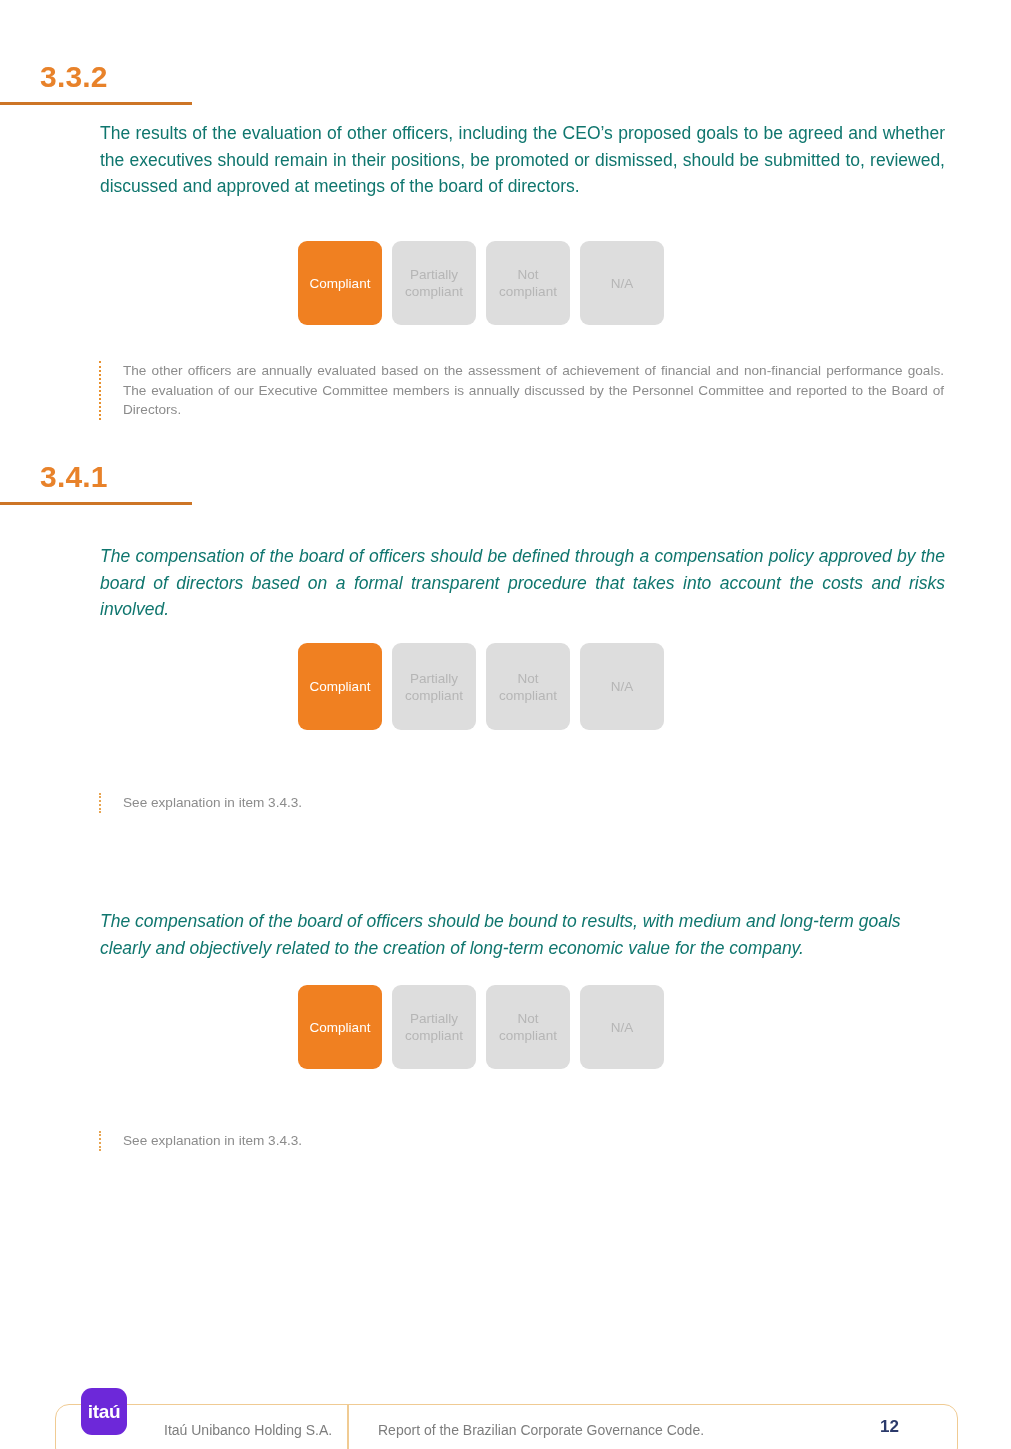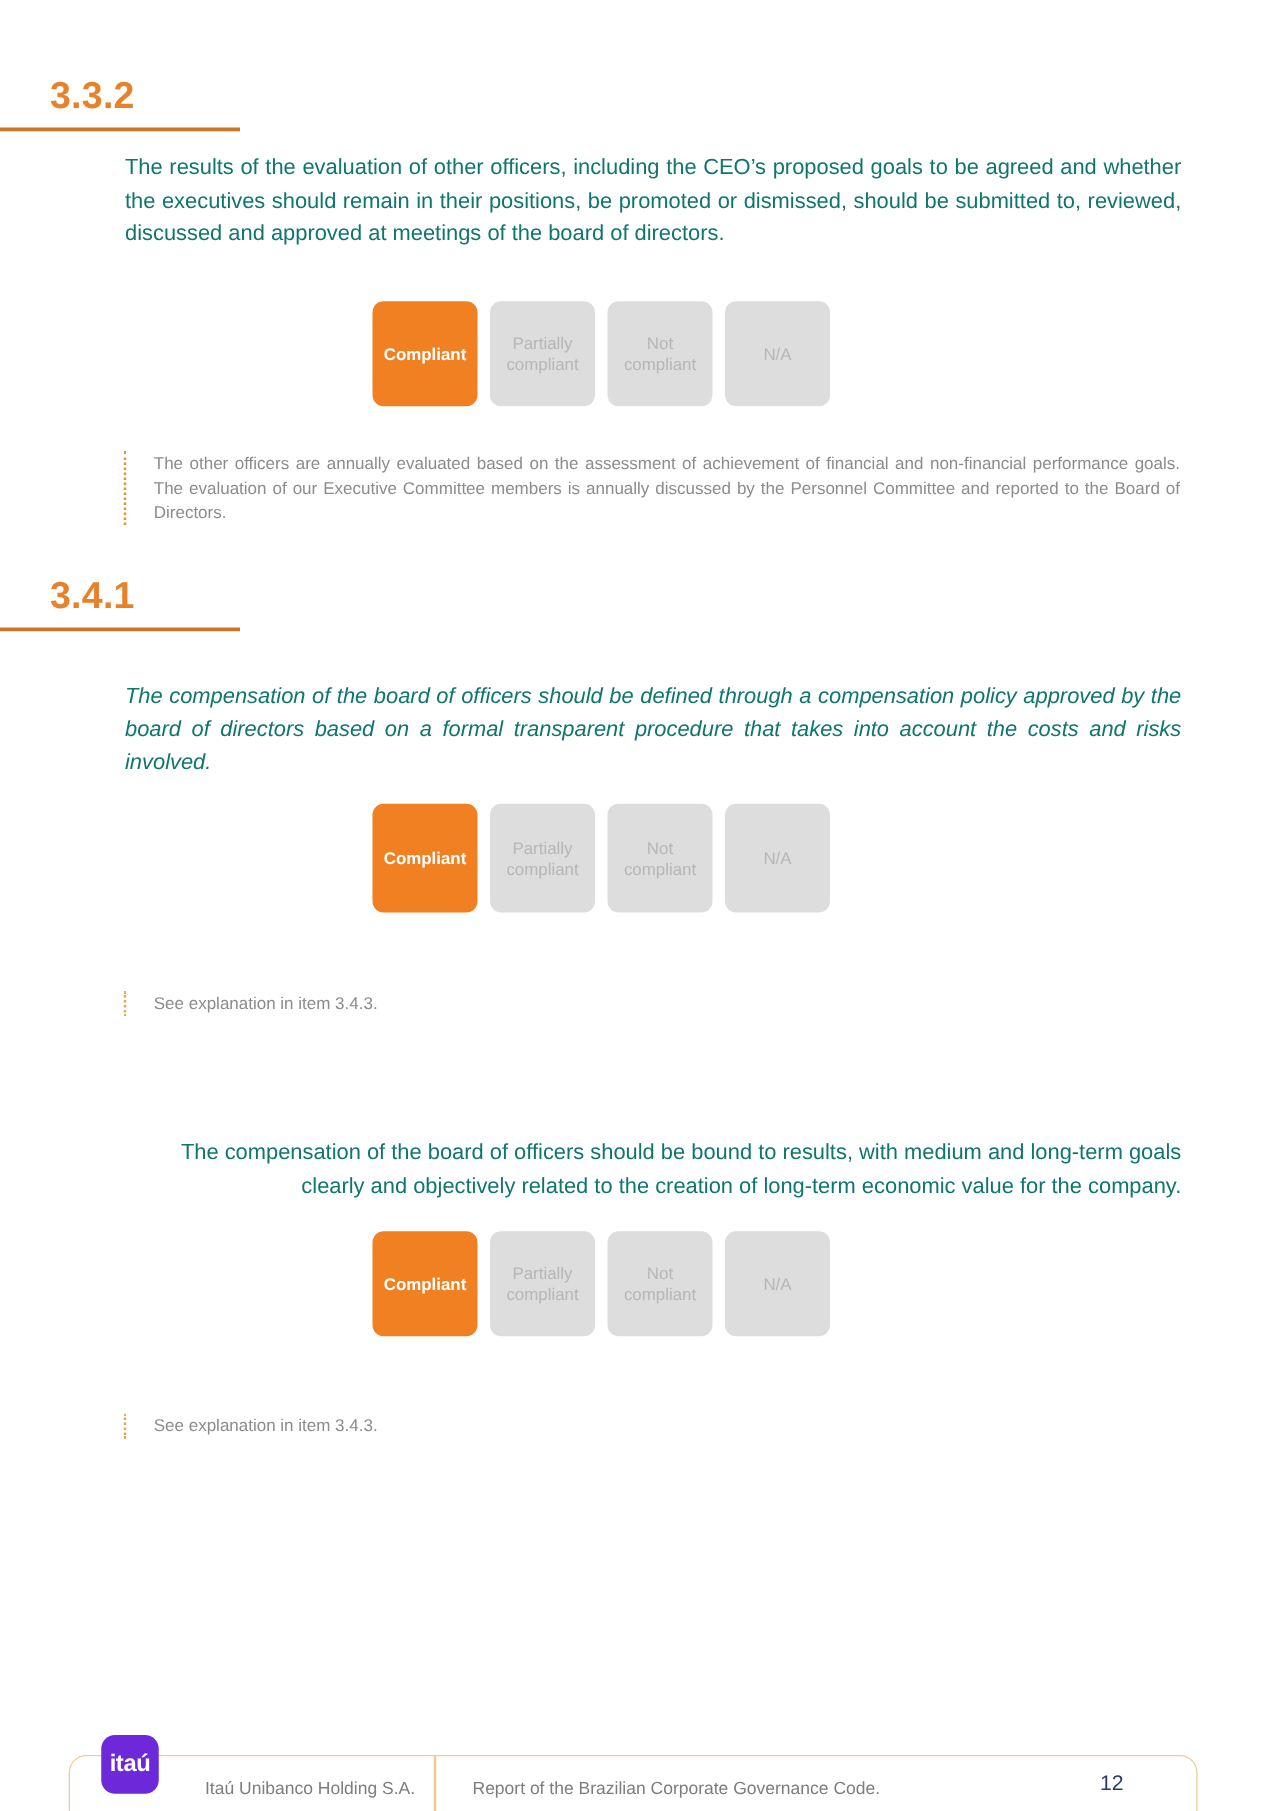--- a/index.html
+++ b/index.html
@@ -56,21 +56,21 @@
   
   .clause {
     position: absolute;
     left: 100px;
     width: 845px;
     font-size: 17.5px;
     line-height: 26.5px;
     color: #0f766e;
     text-align: justify;
   }
-  .clause.no-justify { text-align: right; }
+  .clause.no-justify { text-align: left; font-style: italic; }
 
   
   .choices {
     position: absolute;
     display: flex;
     gap: 10px;
   }
   .choice {
     width: 84px;
     border-radius: 9px;
@@ -81,21 +81,21 @@
     justify-content: center;
     text-align: center;
     font-size: 13.5px;
     line-height: 17px;
     box-sizing: border-box;
     padding: 4px;
   }
   .choice.selected {
     background: #f08021;
     color: #ffffff;
-    font-weight: bold;
+    font-weight: normal;
     font-size: 13.5px;
   }
 
   
   .note {
     position: absolute;
     left: 99px;
     padding-left: 22px;
     width: 845px;
     box-sizing: border-box;
@@ -146,21 +146,21 @@
     font-size: 14px;
     color: #7d7d7d;
     line-height: 20px;
     white-space: nowrap;
   }
   .footer-page {
     position: absolute;
     left: 880px;
     top: 1417px;
     font-size: 17px;
-    font-weight: normal;
+    font-weight: bold;
     color: #2b3a6b;
   }
 </style>
 </head>
 <body>
 
 <div class="page">
 
   <div class="section-block" style="top:30px;margin-top:28px;">
     <div class="section-head">

